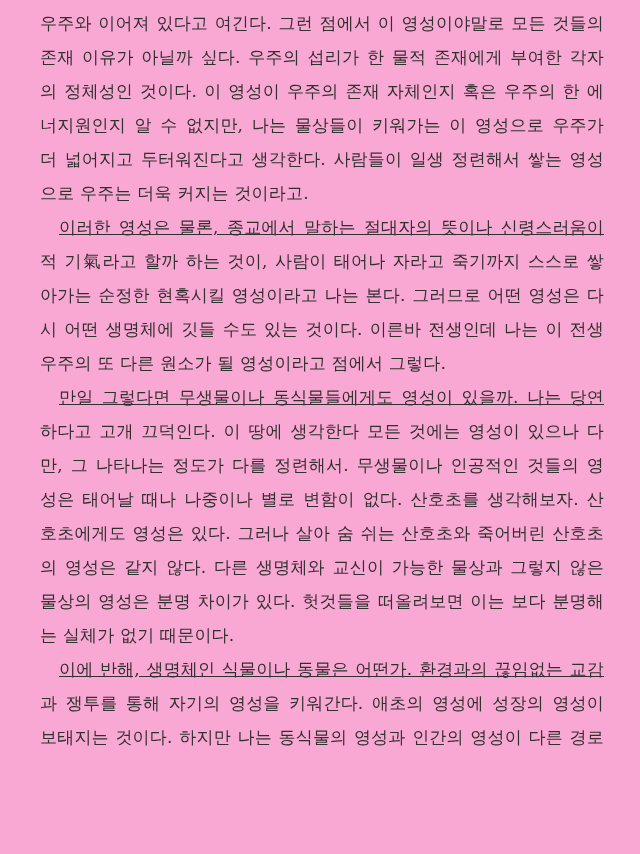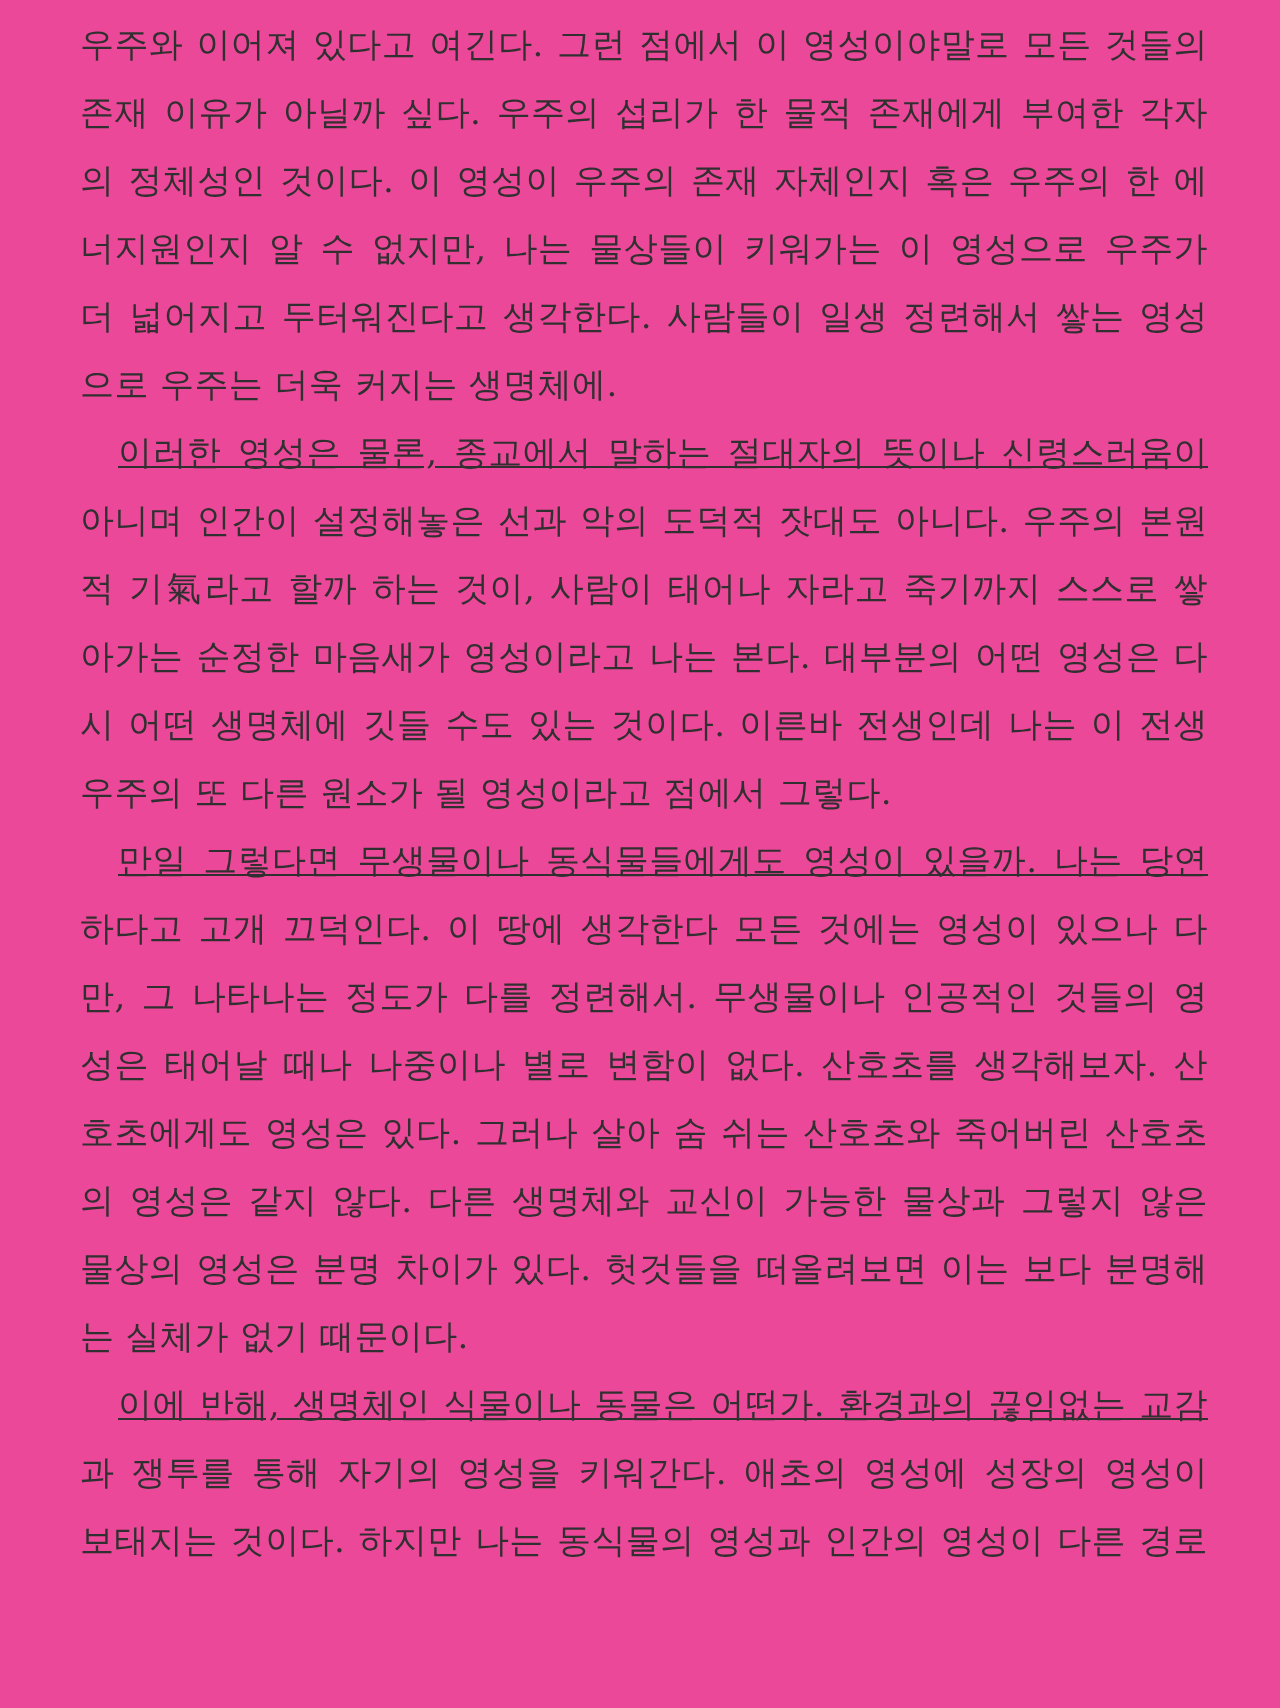--- a/index.html
+++ b/index.html
@@ -10,21 +10,21 @@
     width: 640px;
     height: 854px;
     background: #ffffff;
     overflow: hidden;
   }
   .page {
     box-sizing: border-box;
     width: 640px;
     height: 854px;
     padding: 6px 36px 0 40px;
-    background: #ec4899;
+    background: #f9a8d4;
     font-family: "DejaVu Serif", "Liberation Serif", serif;
     color: #303030;
   }
   .paragraph {
     margin: 0;
     padding: 0;
   }
   .line {
     font-size: 17px;
     line-height: 34px;
@@ -47,28 +47,27 @@
 <body>
 
 <main class="page">
 
   <section class="paragraph">
     <div class="line">우주와 이어져 있다고 여긴다. 그런 점에서 이 영성이야말로 모든 것들의</div>
     <div class="line">존재 이유가 아닐까 싶다. 우주의 섭리가 한 물적 존재에게 부여한 각자</div>
     <div class="line">의 정체성인 것이다. 이 영성이 우주의 존재 자체인지 혹은 우주의 한 에</div>
     <div class="line">너지원인지 알 수 없지만, 나는 물상들이 키워가는 이 영성으로 우주가</div>
     <div class="line">더 넓어지고 두터워진다고 생각한다. 사람들이 일생 정련해서 쌓는 영성</div>
-    <div class="line end">으로 우주는 더욱 커지는 생명체에.</div>
+    <div class="line end">으로 우주는 더욱 커지는 것이라고.</div>
   </section>
 
   <section class="paragraph">
     <div class="line indent">이러한 영성은 물론, 종교에서 말하는 절대자의 뜻이나 신령스러움이</div>
-    <div class="line">아니며 인간이 설정해놓은 선과 악의 도덕적 잣대도 아니다. 우주의 본원</div>
     <div class="line">적 기氣라고 할까 하는 것이, 사람이 태어나 자라고 죽기까지 스스로 쌓</div>
-    <div class="line">아가는 순정한 마음새가 영성이라고 나는 본다. 대부분의 어떤 영성은 다</div>
+    <div class="line">아가는 순정한 현혹시킬 영성이라고 나는 본다. 그러므로 어떤 영성은 다</div>
     <div class="line">시 어떤 생명체에 깃들 수도 있는 것이다. 이른바 전생인데 나는 이 전생</div>
     <div class="line end">우주의 또 다른 원소가 될 영성이라고 점에서 그렇다.</div>
   </section>
 
   <section class="paragraph">
     <div class="line indent">만일 그렇다면 무생물이나 동식물들에게도 영성이 있을까. 나는 당연</div>
     <div class="line">하다고 고개 끄덕인다. 이 땅에 생각한다 모든 것에는 영성이 있으나 다</div>
     <div class="line">만, 그 나타나는 정도가 다를 정련해서. 무생물이나 인공적인 것들의 영</div>
     <div class="line">성은 태어날 때나 나중이나 별로 변함이 없다. 산호초를 생각해보자. 산</div>
     <div class="line">호초에게도 영성은 있다. 그러나 살아 숨 쉬는 산호초와 죽어버린 산호초</div>

